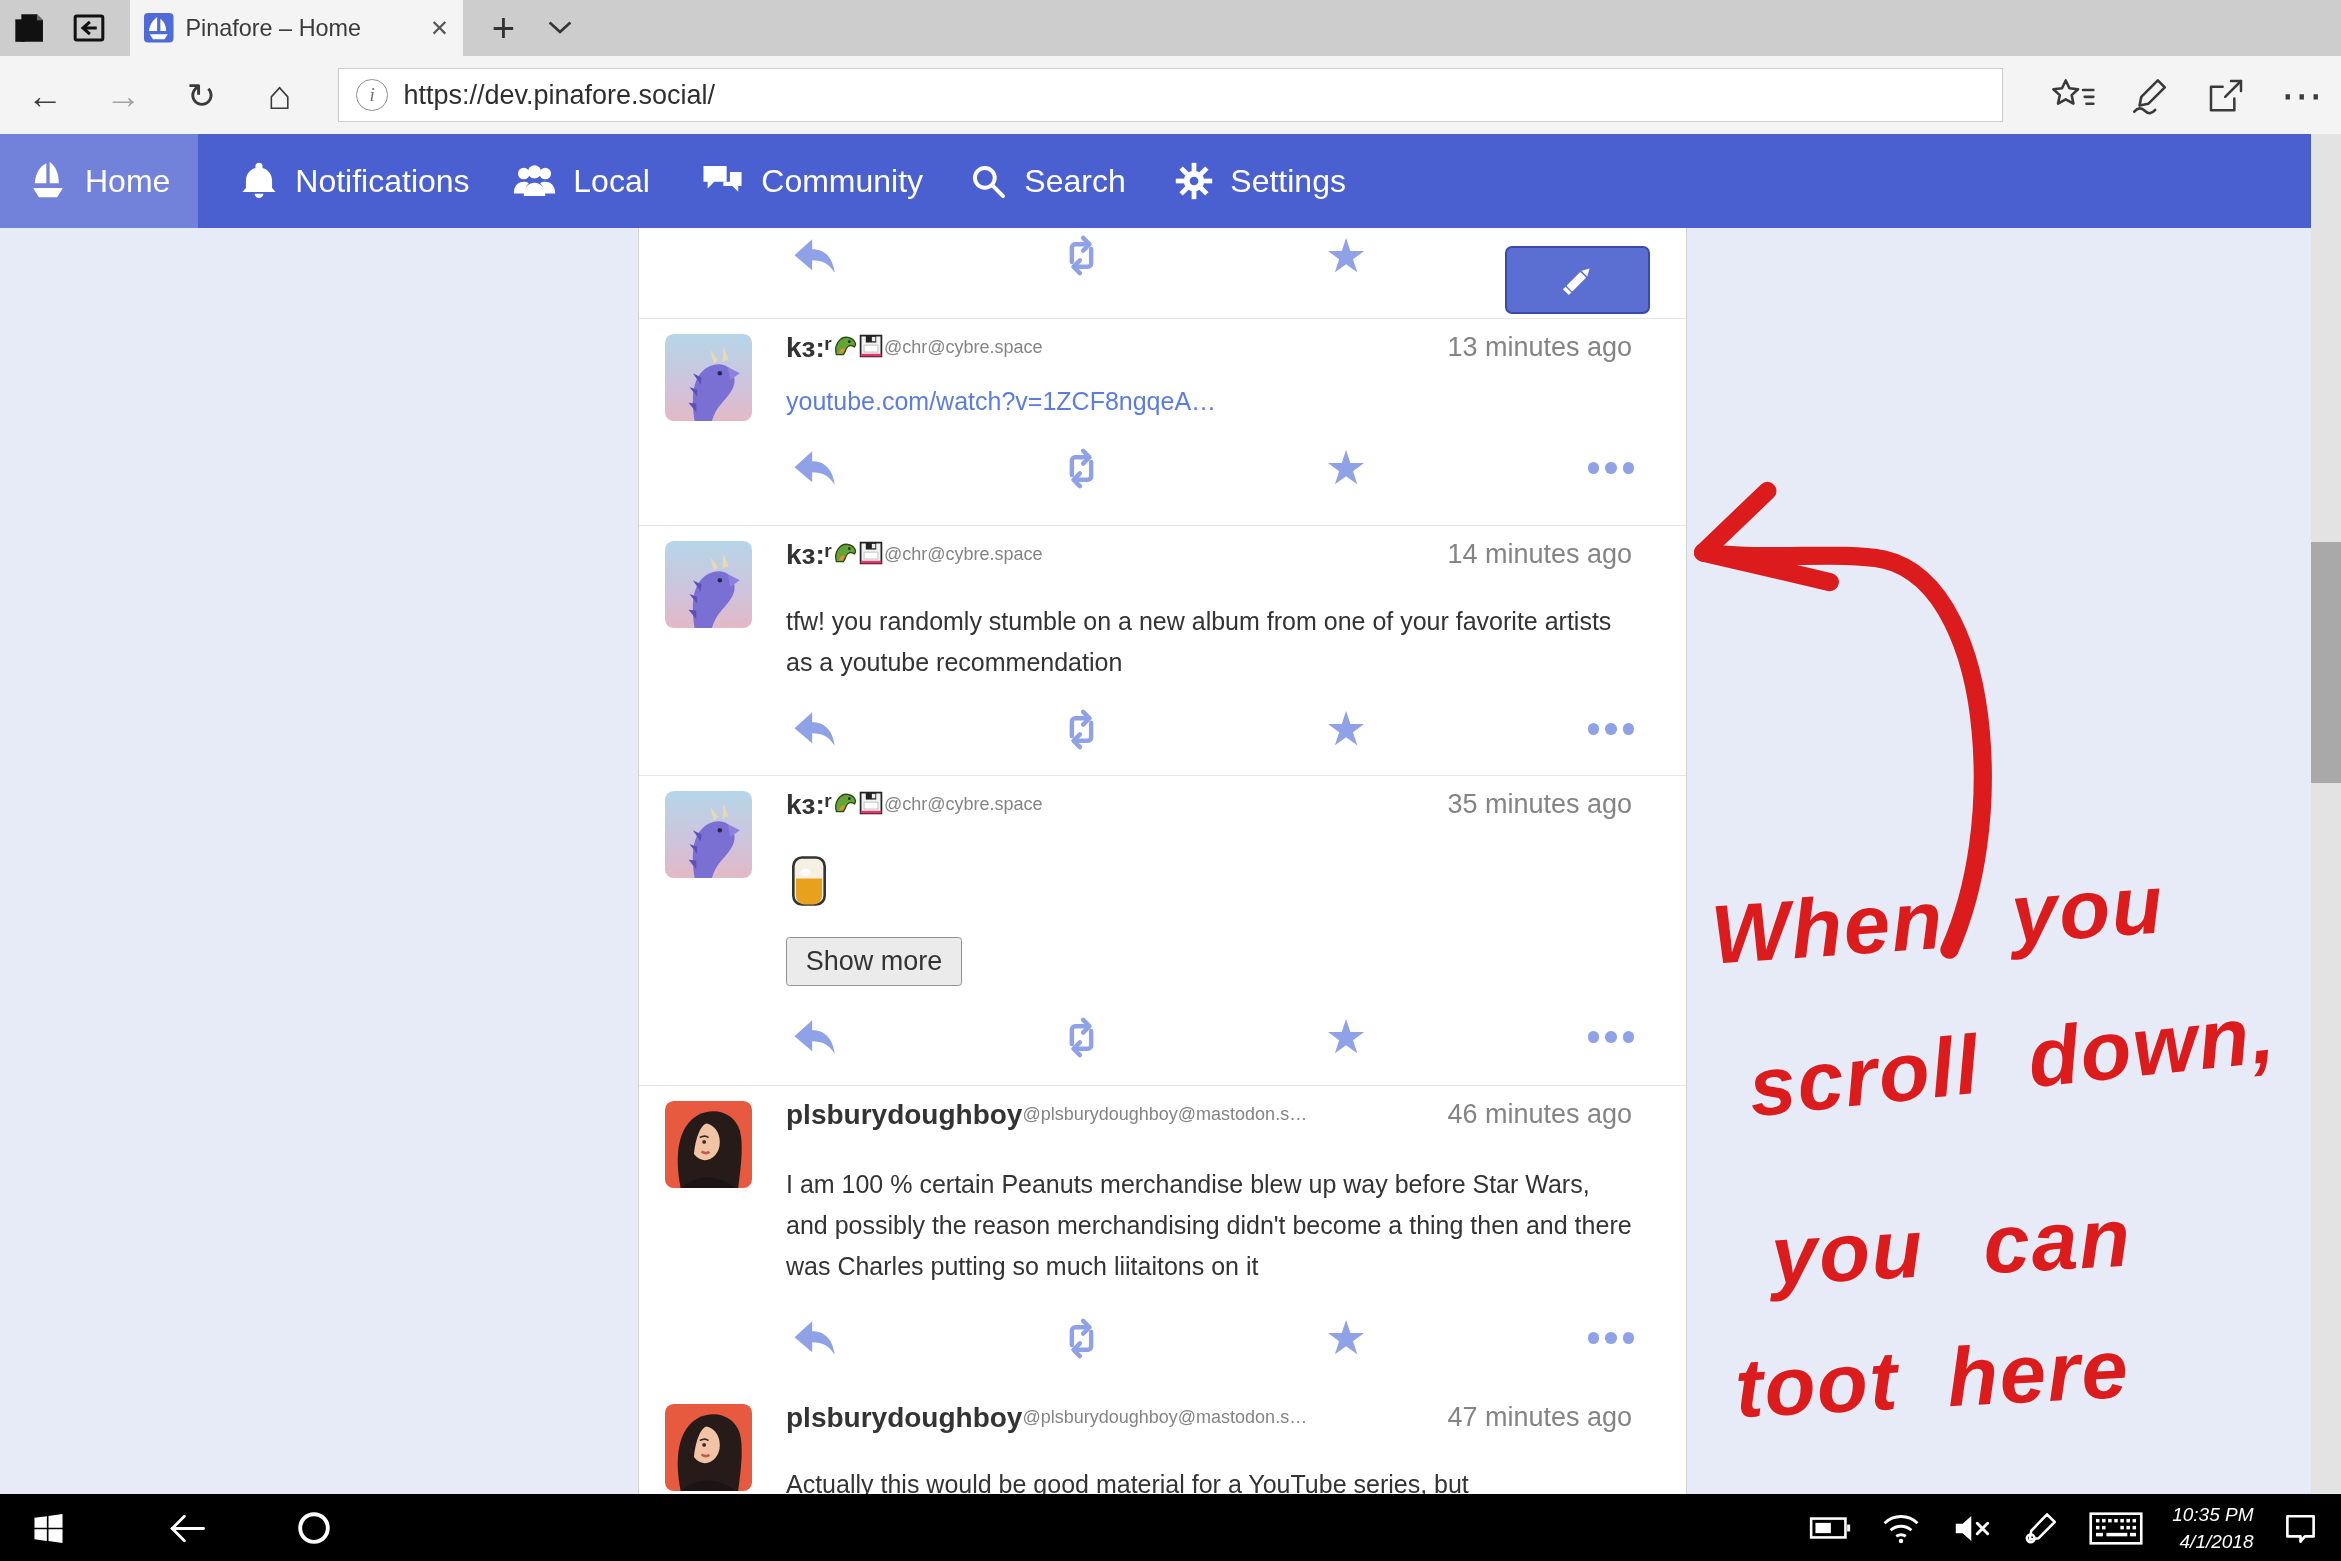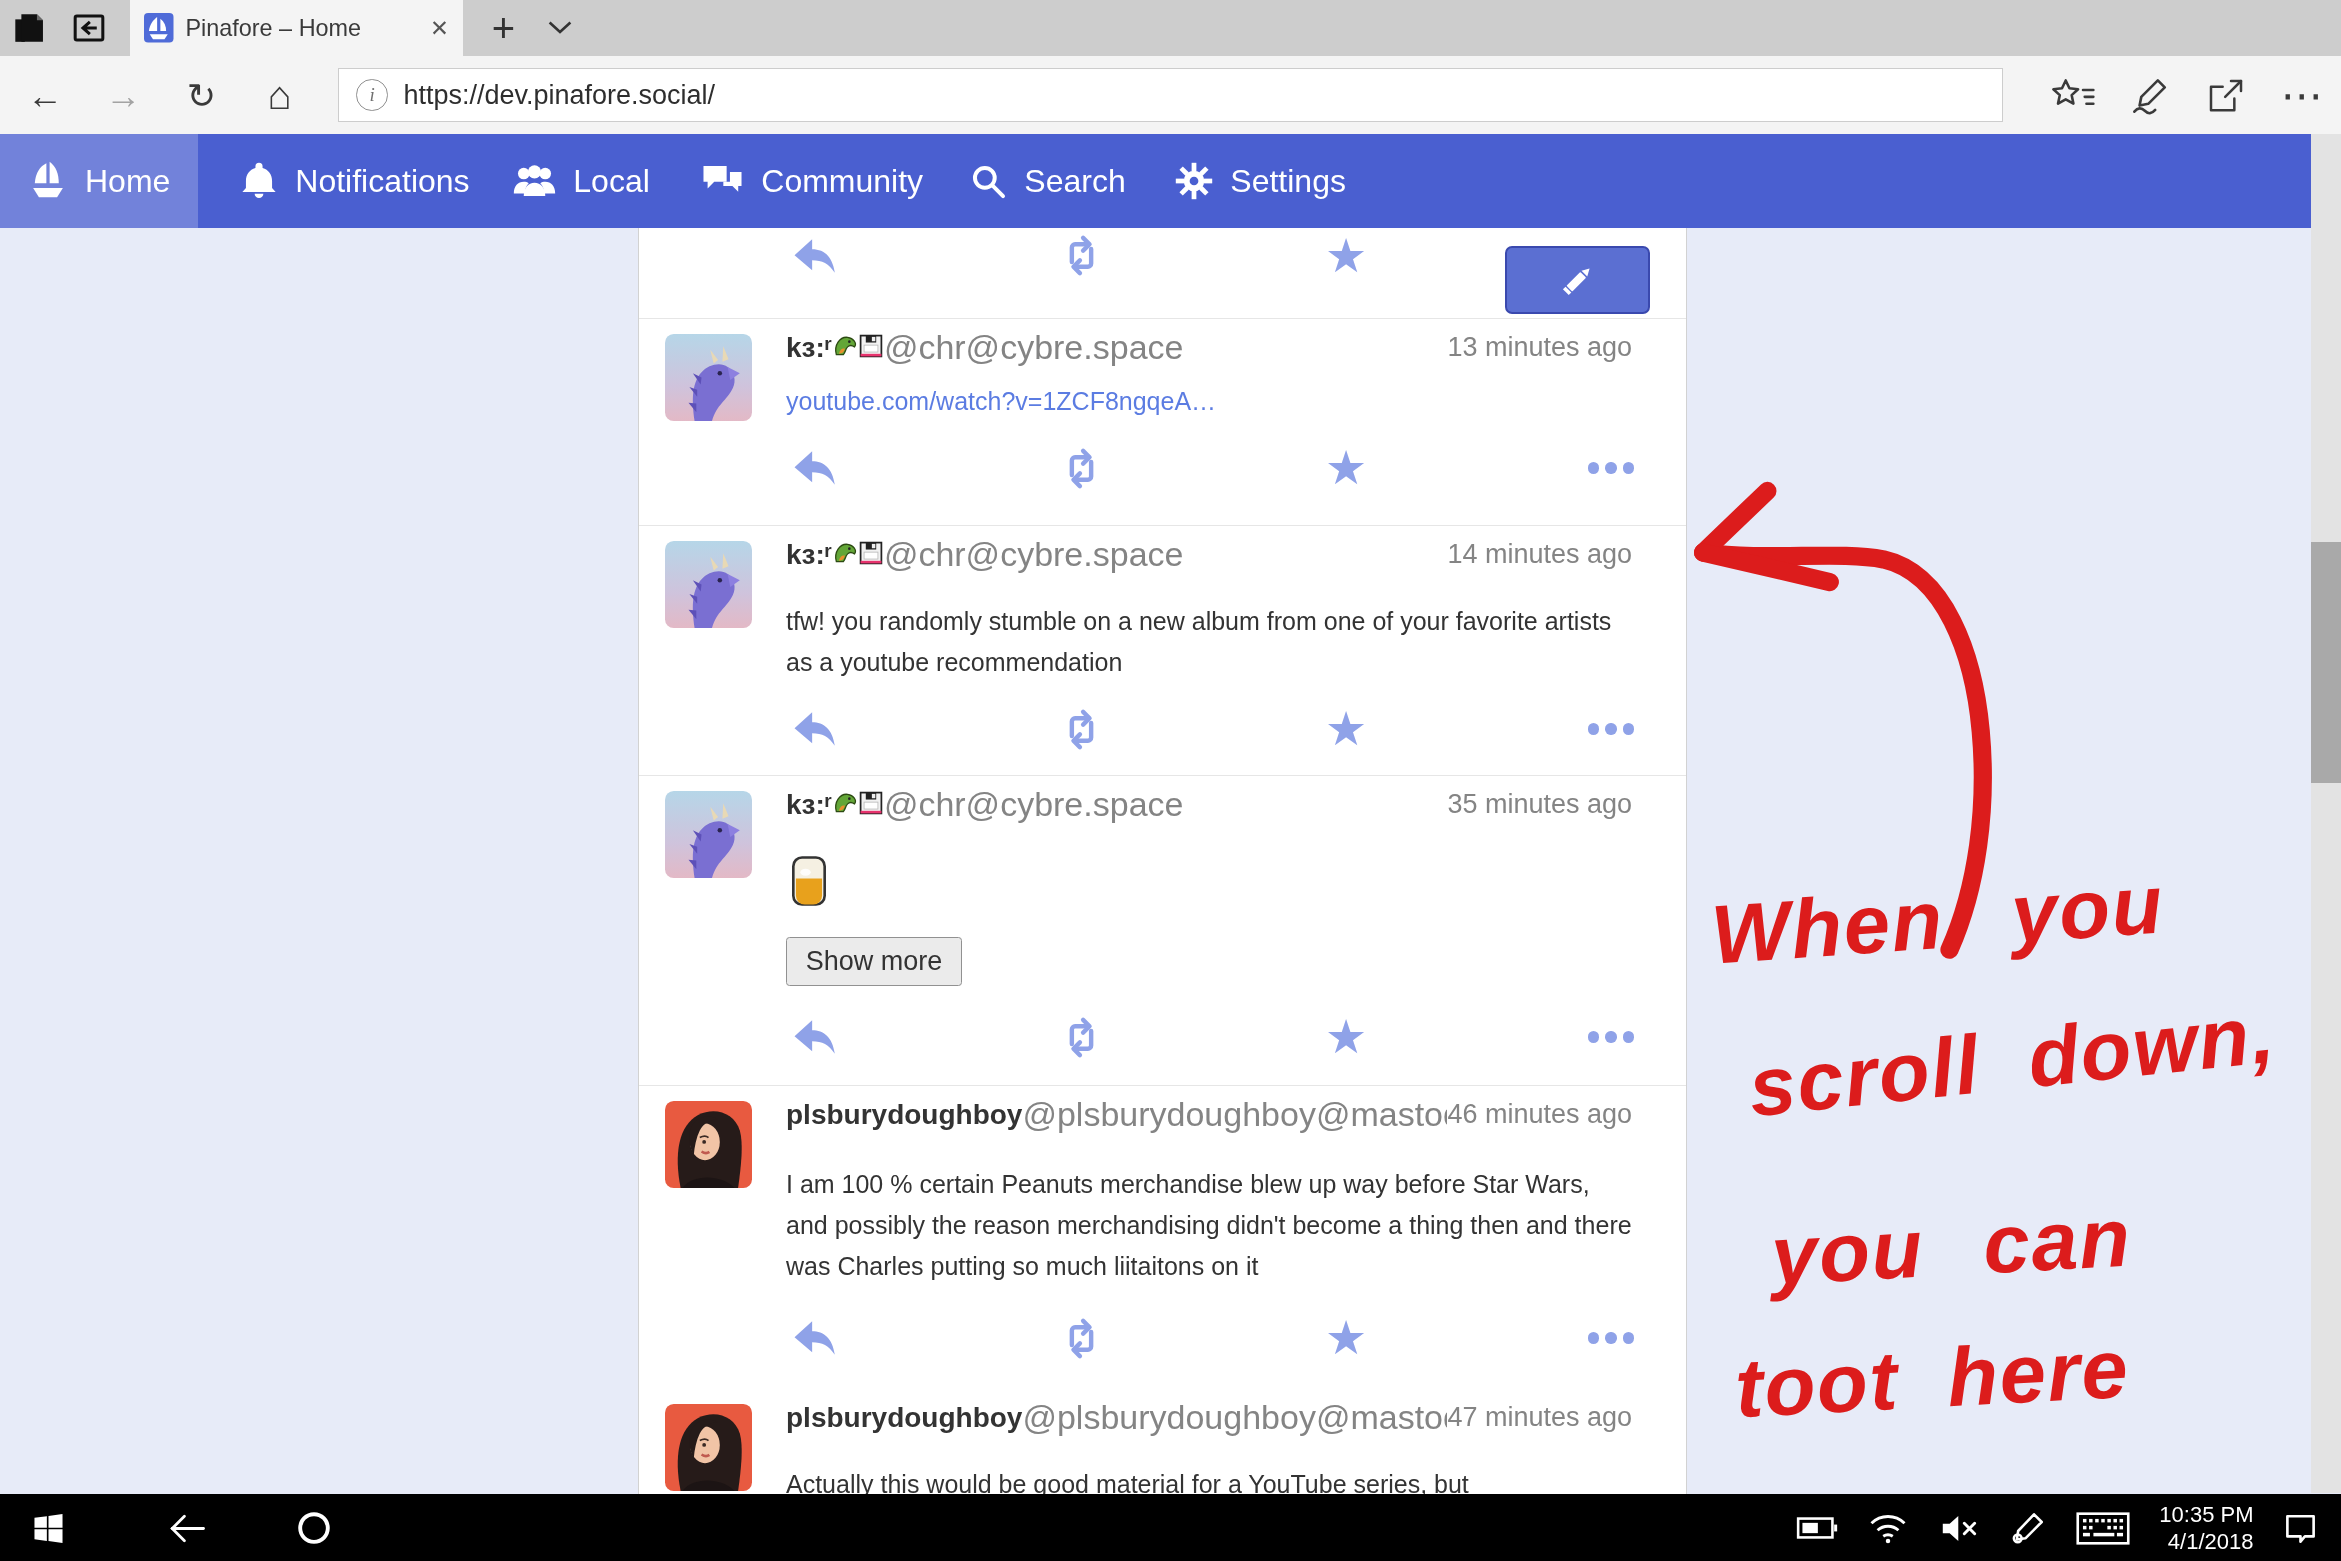--- a/index.html
+++ b/index.html
@@ -40,21 +40,21 @@
   .t0{top:0;height:91px;}
   .t1{top:91px;height:207px;}
   .t2{top:298px;height:250px;}
   .t3{top:548px;height:310px;}
   .t4{top:858px;height:304px;}
   .t5{top:1161px;height:105px;border-bottom:none;}
   .avatar{position:absolute;left:26px;top:14.7px;width:87px;height:87px;border-radius:8.7px;overflow:hidden;}
   .avatar svg{display:block;width:87px;height:87px;}
   .head{position:absolute;left:147px;right:54px;top:8.7px;height:40px;display:flex;align-items:center;}
   .dn{font-weight:bold;font-size:28px;color:#333;white-space:nowrap;}
-  .handle{font-size:34px;color:#848484;white-space:nowrap;overflow:hidden;}
+  .handle{font-size:18px;color:#848484;white-space:nowrap;overflow:hidden;}
   .time{margin-left:auto;font-size:27px;color:#848484;white-space:nowrap;flex:none;}
   .tcontent{position:absolute;left:147px;width:846px;font-size:25px;line-height:41px;color:#333;}
   .link{color:#5b7ce2;text-decoration:none;}
   .t1 .tcontent{top:62px;}
   .t2 .tcontent{top:75px;}
   .t4 .tcontent{top:78px;}
   .t5 .tcontent{top:75px;}
   .cemoji{position:absolute;left:149px;top:78px;}
   .showmore{position:absolute;left:147px;top:161px;width:176px;height:49px;box-sizing:border-box;background:#ebebeb;border:1.7px solid #919191;border-radius:3.5px;display:flex;align-items:center;justify-content:center;font-size:27px;color:#333;}
   .acts{position:absolute;left:0;right:0;height:52px;}
@@ -76,21 +76,21 @@
   .ann3{left:1771px;top:971px;transform:rotate(-3deg);word-spacing:35px;}
   .ann4{left:1735px;top:1103px;transform:rotate(-3deg);word-spacing:24px;}
   .ann-arrow{position:absolute;left:1691px;top:243px;}
 
   
   .taskbar{position:absolute;left:0;top:1494px;width:2342px;height:68px;background:#000;}
   .tb-btn{position:absolute;top:0;width:62px;height:68px;display:flex;align-items:center;justify-content:center;}
   .tb-start{left:17.3px;} .tb-back{left:156px;} .tb-cortana{left:283px;}
   .tray{position:absolute;right:0;top:0;height:68px;display:flex;align-items:center;gap:29.5px;padding-right:24px;}
   .tray-icon{display:flex;align-items:center;justify-content:center;}
-  .clock{text-align:right;color:#fff;font-size:22px;line-height:27px;}
+  .clock{text-align:right;color:#fff;font-size:19px;line-height:27px;font-style:italic;}
 </style>
 </head>
 <body>
 
 <div class="screen">
 
   <header class="tabstrip">
     <span class="ts-btn ts-a">
       <svg width="38" height="38" viewBox="0 0 44 44">
         <rect x="5" y="12" width="11" height="26" fill="#111"></rect>

